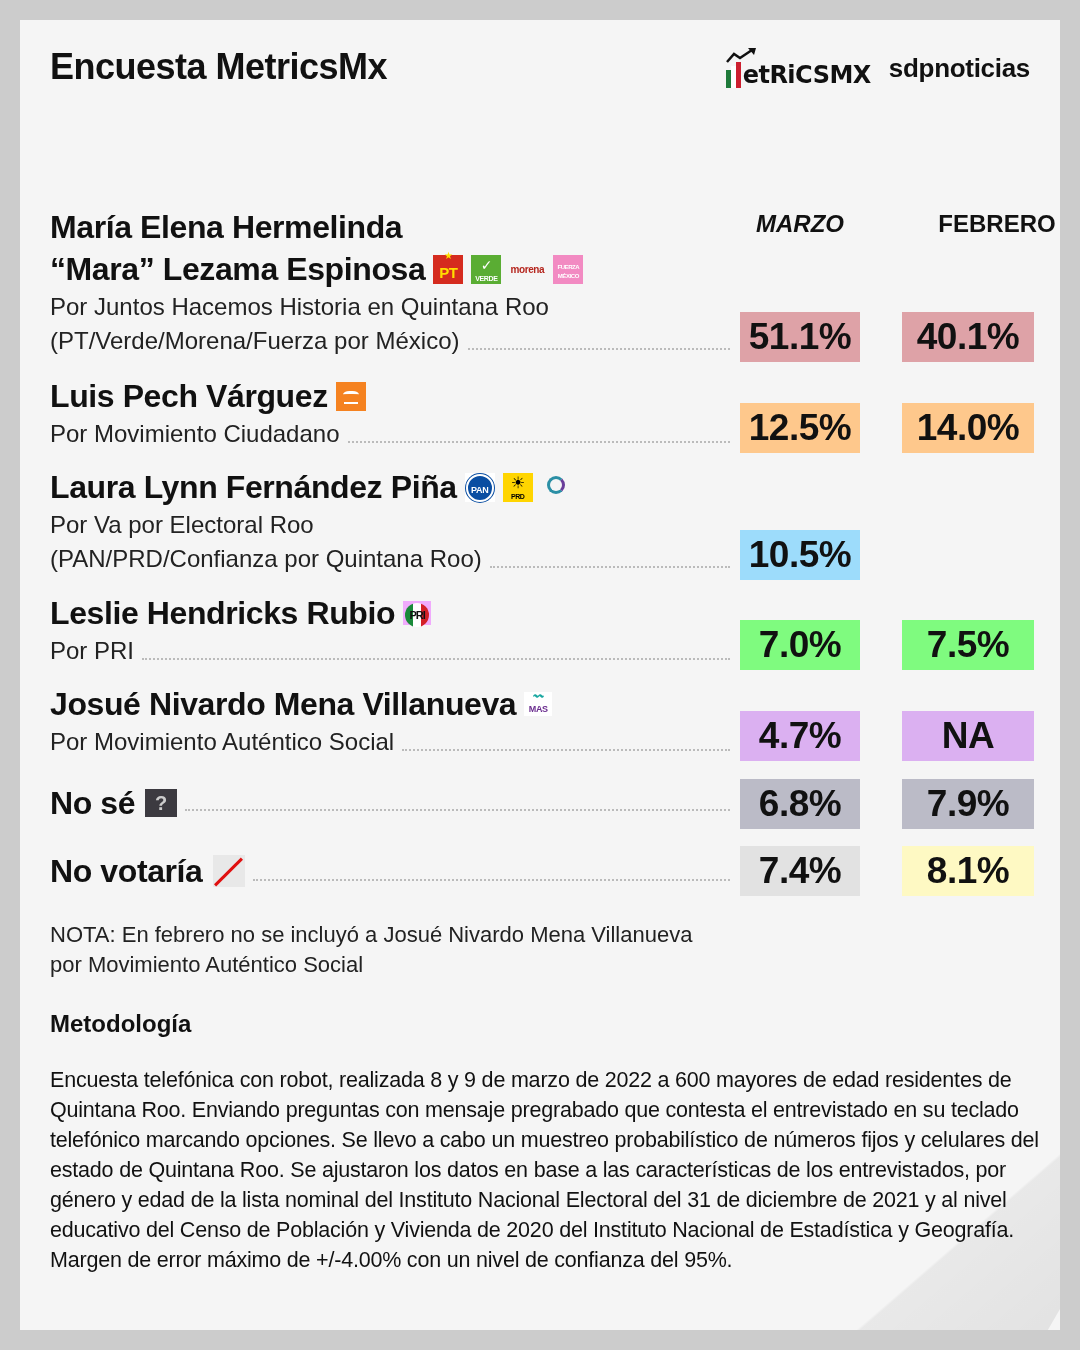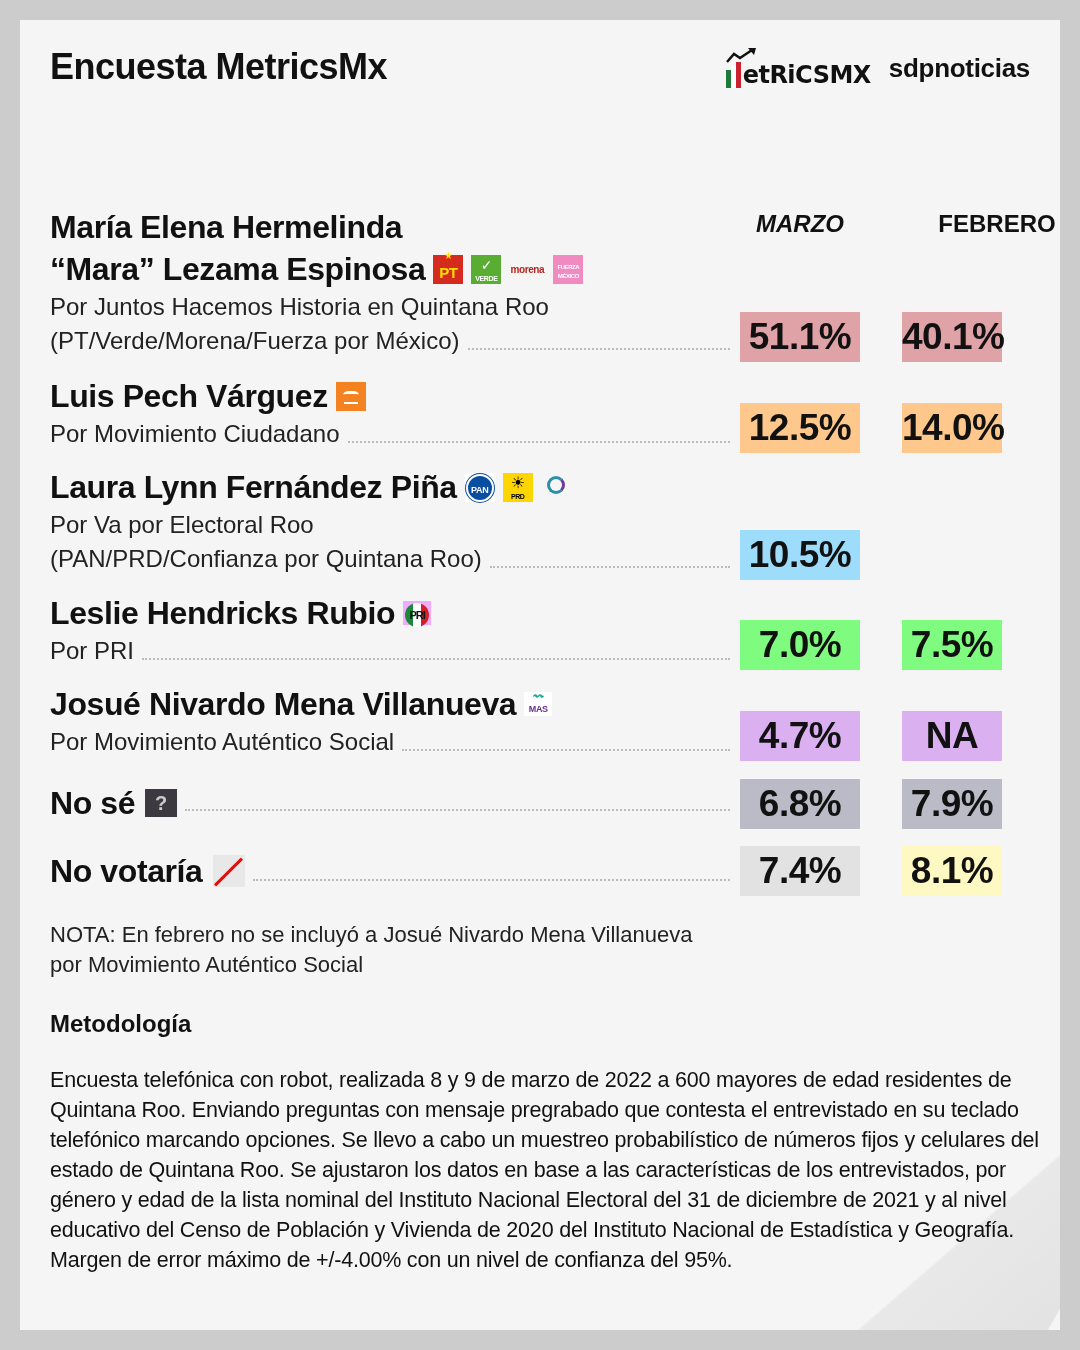--- a/index.html
+++ b/index.html
@@ -33,21 +33,21 @@
   .col-febrero { left: 916px; width: 122px; }
 
   .row { position: absolute; left: 30px; right: 38px; }
   .name { font-size: 32px; font-weight: 700; line-height: 42px; letter-spacing: -0.4px; display: flex; align-items: center; }
   .sub { font-size: 24px; line-height: 34px; color: #222; }
   .subline { display: flex; align-items: flex-end; }
   .dots { flex: 1; border-bottom: 2px dotted #bbb; margin: 0 10px 8px 8px; height: 1px; min-width: 20px; }
 
   .val { position: absolute; width: 120px; height: 50px; font-size: 37px; font-weight: 700; text-align: center; line-height: 50px; letter-spacing: -0.5px; }
   .v-m { left: 720px; }
-  .v-f { left: 882px; width: 100px; }
+  .v-f { left: 882px; width: 132px; }
 
   .party { display: inline-block; width: 30px; height: 29px; margin-left: 8px; position: relative; vertical-align: middle; }
   .party.pt { background: #d52b1e; color: #ffde00; font-size: 15px; font-weight: 900; text-align: center; line-height: 36px; }
   .party.pt::before { content: "★"; position: absolute; top: -6px; left: 0; right: 0; font-size: 10px; color: #ffde00; line-height: 14px; }
   .party.verde { background: #5aad33; color: #fff; font-size: 7px; font-weight: 700; text-align: center; line-height: 48px; }
   .party.verde::before { content: "✓"; position: absolute; top: 3px; left: 0; right: 0; font-size: 14px; line-height: 14px; color: #fff; }
   .party.morena { background: transparent; color: #b5261e; font-size: 10px; font-weight: 700; text-align: center; line-height: 30px; width: 36px; }
   .party.fuerza { background: #f28ac2; color: #fff; font-size: 6px; font-weight: 700; text-align: center; line-height: 9px; padding-top: 8px; }
   .party.mc { background: #f58220; }
   .party.mc::before { content: ""; position: absolute; left: 7px; top: 9px; width: 16px; height: 6px; border-top: 3px solid #fff; border-radius: 40% 40% 0 0; }

